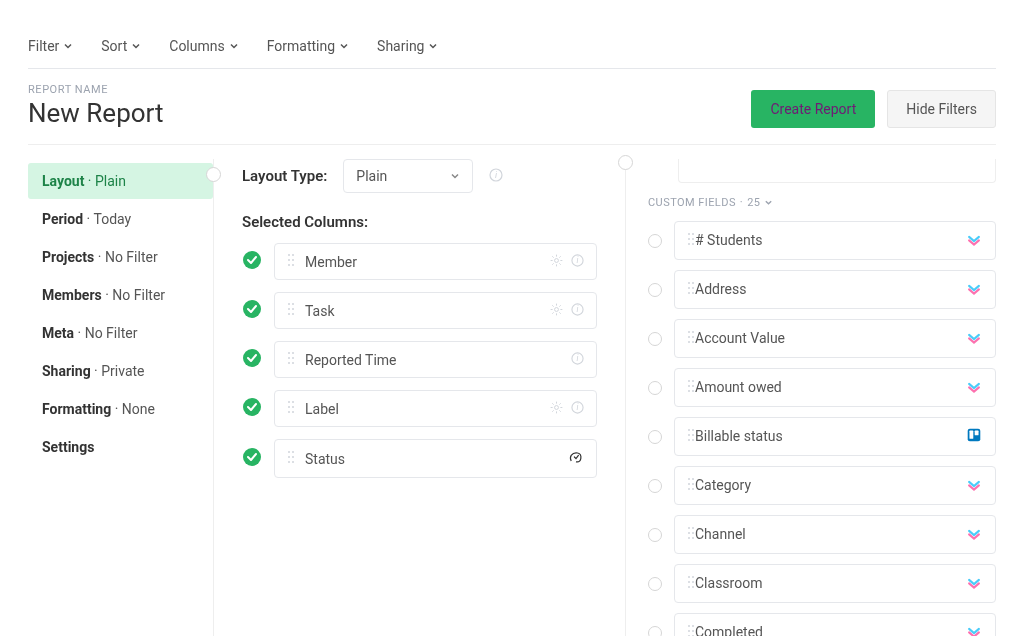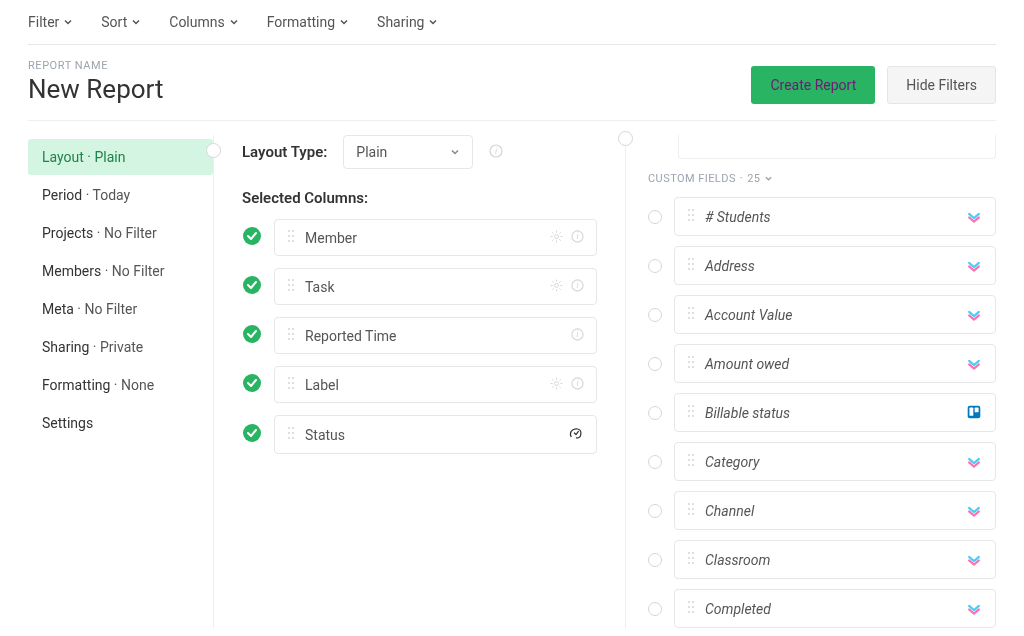--- a/index.html
+++ b/index.html
@@ -22,20 +22,21 @@
       gap: 28px;
       padding: 14px 0;
       border-bottom: 1px solid #e5e7eb;
     }
     .toolbar-item {
       display: inline-flex;
       align-items: center;
       color: #555;
       font-size: 14px;
       cursor: pointer;
+      margin-top: 24px;
     }
     .toolbar-item svg {
       margin-left: 4px;
     }
     
     .header {
       display: flex;
       justify-content: space-between;
       align-items: flex-end;
       padding: 14px 0 16px;
@@ -89,21 +90,21 @@
     }
     .sidebar-item {
       padding: 10px 14px;
       color: #333;
       cursor: pointer;
       border-radius: 3px;
       margin-bottom: 2px;
       font-size: 14px;
     }
     .sidebar-item .sidebar-key {
-      font-weight: 400;
+      font-weight: 700;
     }
     .sidebar-item .sidebar-val {
       color: #555;
       font-weight: 400;
     }
     .sidebar-item.active {
       background: #d5f5e3;
     }
     .sidebar-item.active .sidebar-key {
       color: #1d8348;
@@ -246,23 +247,20 @@
       border-radius: 50%;
       cursor: pointer;
       flex-shrink: 0;
     }
     .field-chip {
       flex: 1;
       border: 1px solid #e5e7eb;
       border-radius: 4px;
       padding: 10px 12px;
       display: flex;
-      align-items: center;
-      gap: 10px;
-      font-style: italic;
     }
     .field-label {
       flex: 1;
       color: #555;
     }
     .source-icon {
       width: 16px;
       height: 16px;
     }
   </style>

